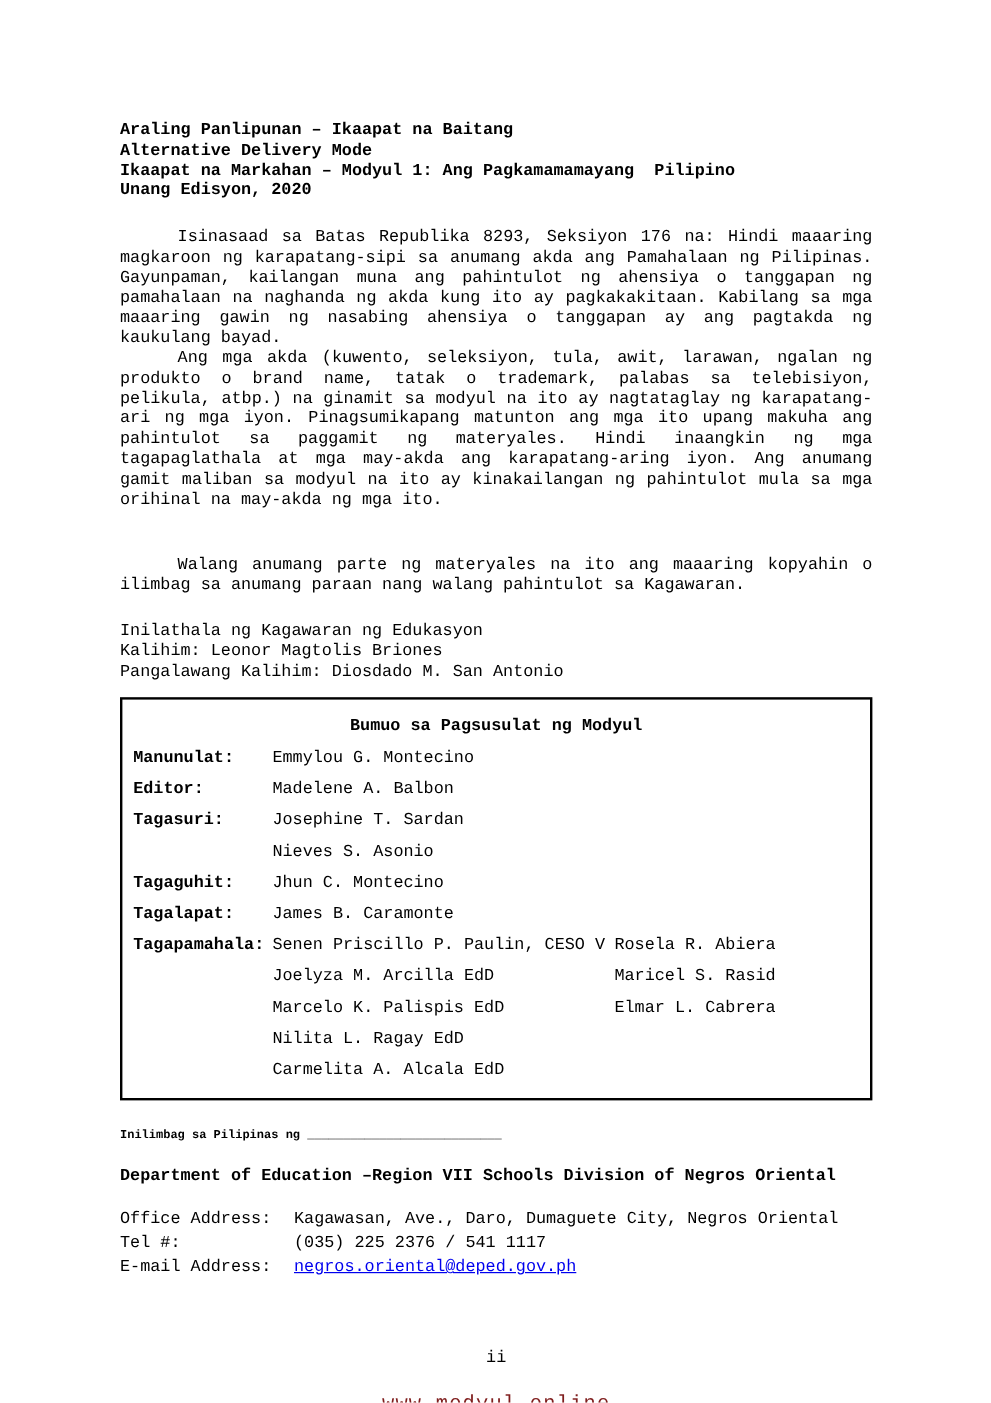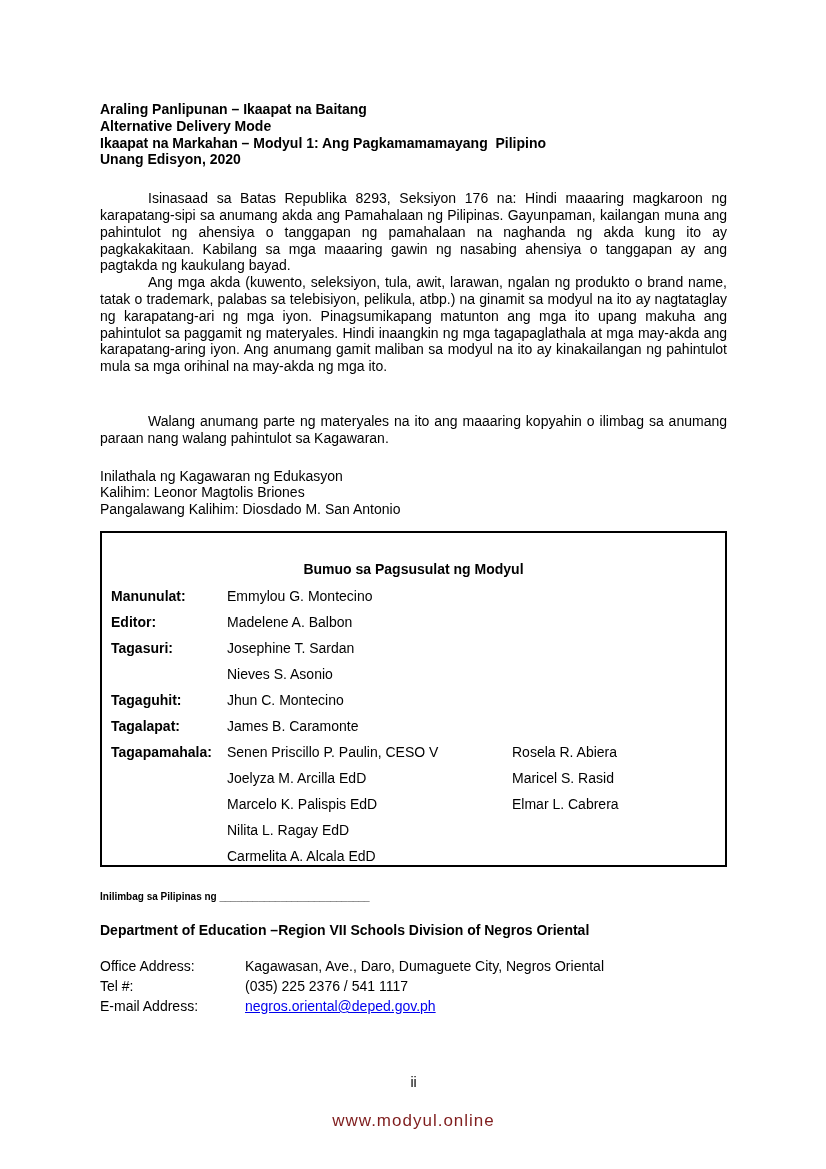--- a/index.html
+++ b/index.html
@@ -1,21 +1,21 @@
 <!DOCTYPE html>
 <html><head>
 <meta charset="utf-8">
 <style>
   html, body { margin: 0; padding: 0; background: #ffffff; }
   .page {
     position: relative;
     width: 760px;
     height: 1169px;
     background: #ffffff;
-    font-family: Liberation Sans, sans-serif;
+    font-family: Liberation Mono, monospace;
     color: #000000;
     overflow: hidden;
   }
   .content {
     position: absolute;
     left: 100px;
     top: 0;
     width: 627px;
   }
   .header-block {
@@ -39,21 +39,21 @@
     margin-top: 21px;
     font-size: 14px;
     line-height: 16.8px;
   }
   .credits-box {
     margin-top: 13px;
     box-sizing: border-box;
     width: 627px;
     height: 336px;
     border: 2px solid #000000;
-    padding-top: 28px;
+    padding-top: 14px;
   }
   .box-title {
     text-align: center;
     font-weight: bold;
     font-size: 14px;
     line-height: 17px;
   }
   .box-rows {
     margin-top: 5px;
     padding-left: 9px;

